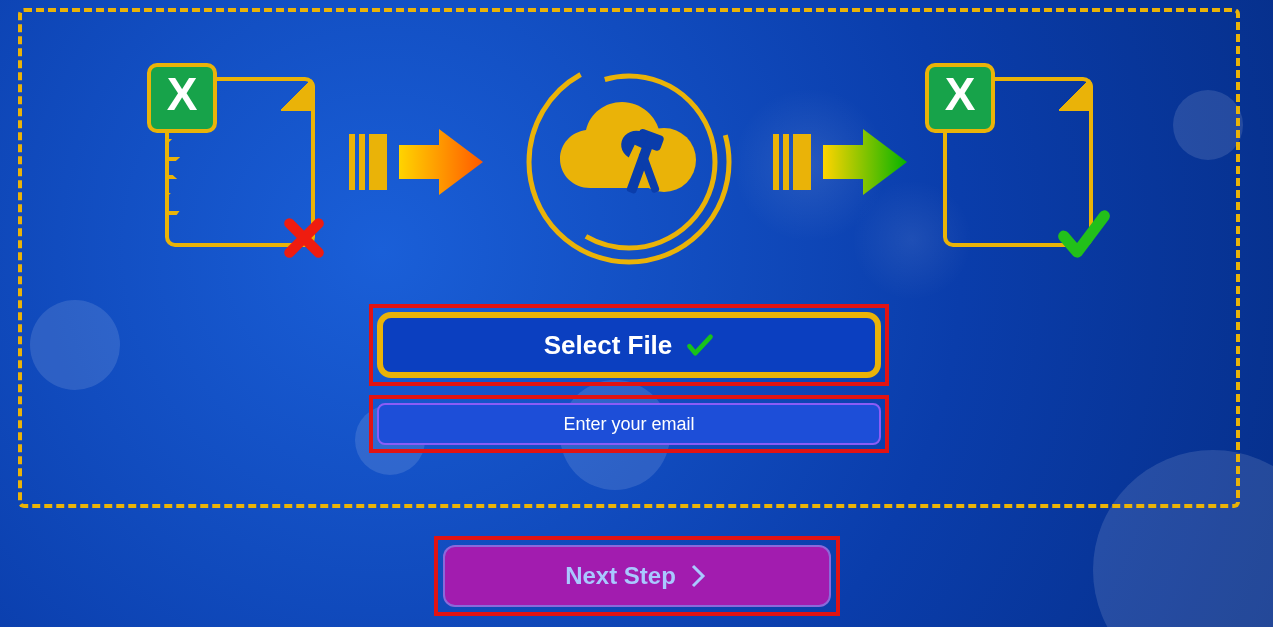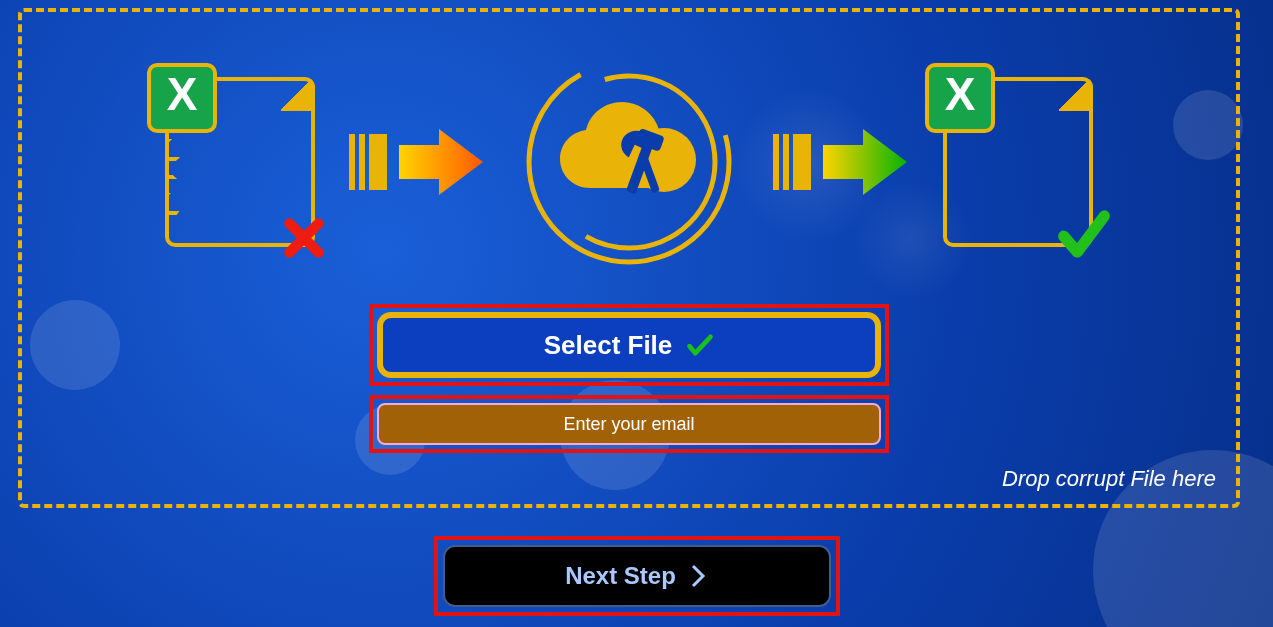--- a/index.html
+++ b/index.html
@@ -168,23 +168,23 @@
   }
   .select-btn svg { width: 28px; height: 28px; color: #18c21a; }
   .email-wrap {
     width: 100%;
     box-sizing: border-box;
   }
   .email-input {
     display: block;
     width: 100%;
     height: 42px;
-    border: 2px solid #f9a8d4;
+    border: 2px solid #8b5cf6;
     border-radius: 8px;
-    background: #a16207;
+    background: #1d4ed8;
     color: #ffffff;
     font-size: 18px;
     text-align: center;
     box-sizing: border-box;
     outline: none;
   }
   .email-input::placeholder { color: #ffffff; opacity: 1; }
 
   .drop-hint {
     position: absolute;
@@ -202,21 +202,21 @@
     top: 536px;
     transform: translateX(-50%);
     border: 4px solid #e11313;
     padding: 5px;
   }
   .next-btn {
     width: 388px;
     height: 62px;
     border: 2px solid rgba(120,170,255,0.55);
     border-radius: 12px;
-    background: #000000;
+    background: #a21caf;
     color: #a9c8ff;
     font-size: 24px;
     font-weight: 700;
     display: flex;
     align-items: center;
     justify-content: center;
     gap: 12px;
     cursor: pointer;
   }
   .next-btn svg { width: 20px; height: 24px; stroke:#a9c8ff; fill:none; stroke-width:3; }
@@ -319,21 +319,20 @@
         <svg viewBox="0 0 24 24">
             <path fill="none" stroke="currentColor" stroke-width="4" stroke-linecap="round" stroke-linejoin="round" d="M3 13l5 6L21 5"></path>
           </svg>
       </button>
     </div>
     <div class="red-outline email-wrap">
       <input class="email-input" type="email" placeholder="Enter your email" style="">
     </div>
   </div>
 
-  <div class="drop-hint">Drop corrupt File here</div>
 </div>
 
 <div class="next-wrap">
   <button class="next-btn">
     <span>Next Step</span>
     <svg viewBox="0 0 14 24">
         <path d="M2 2l10 10L2 22"></path>
       </svg>
   </button>
 </div>

